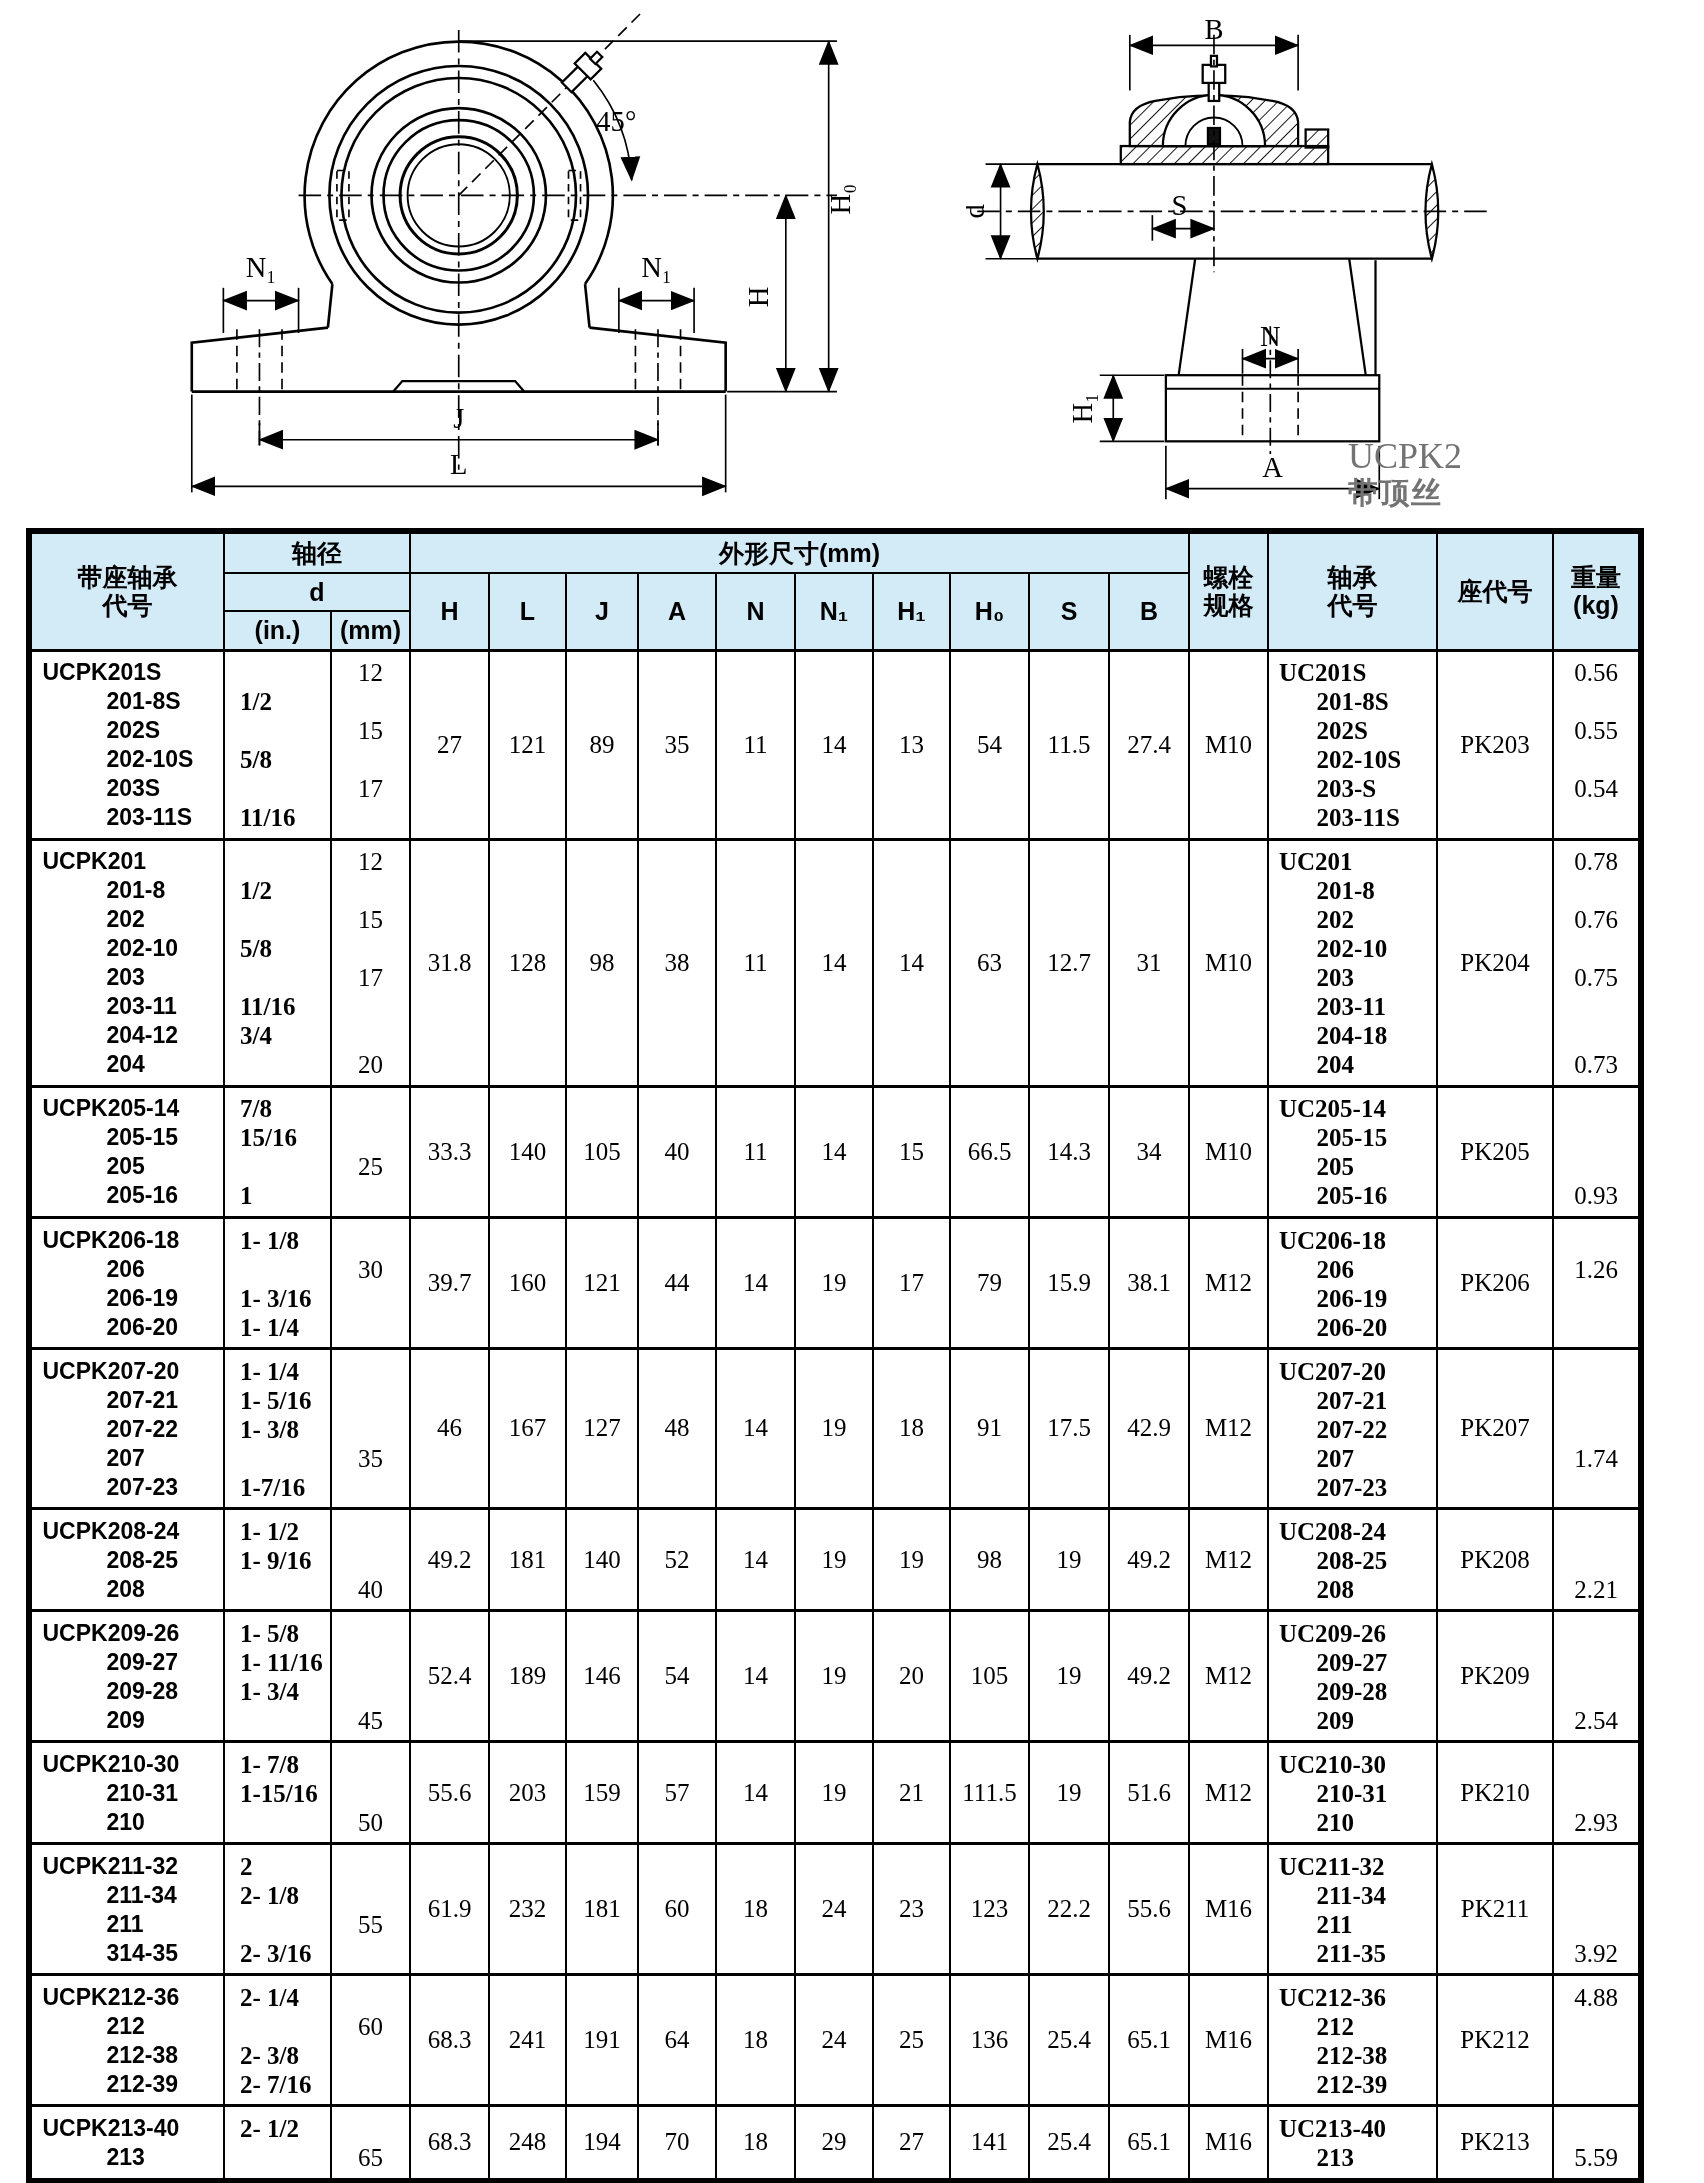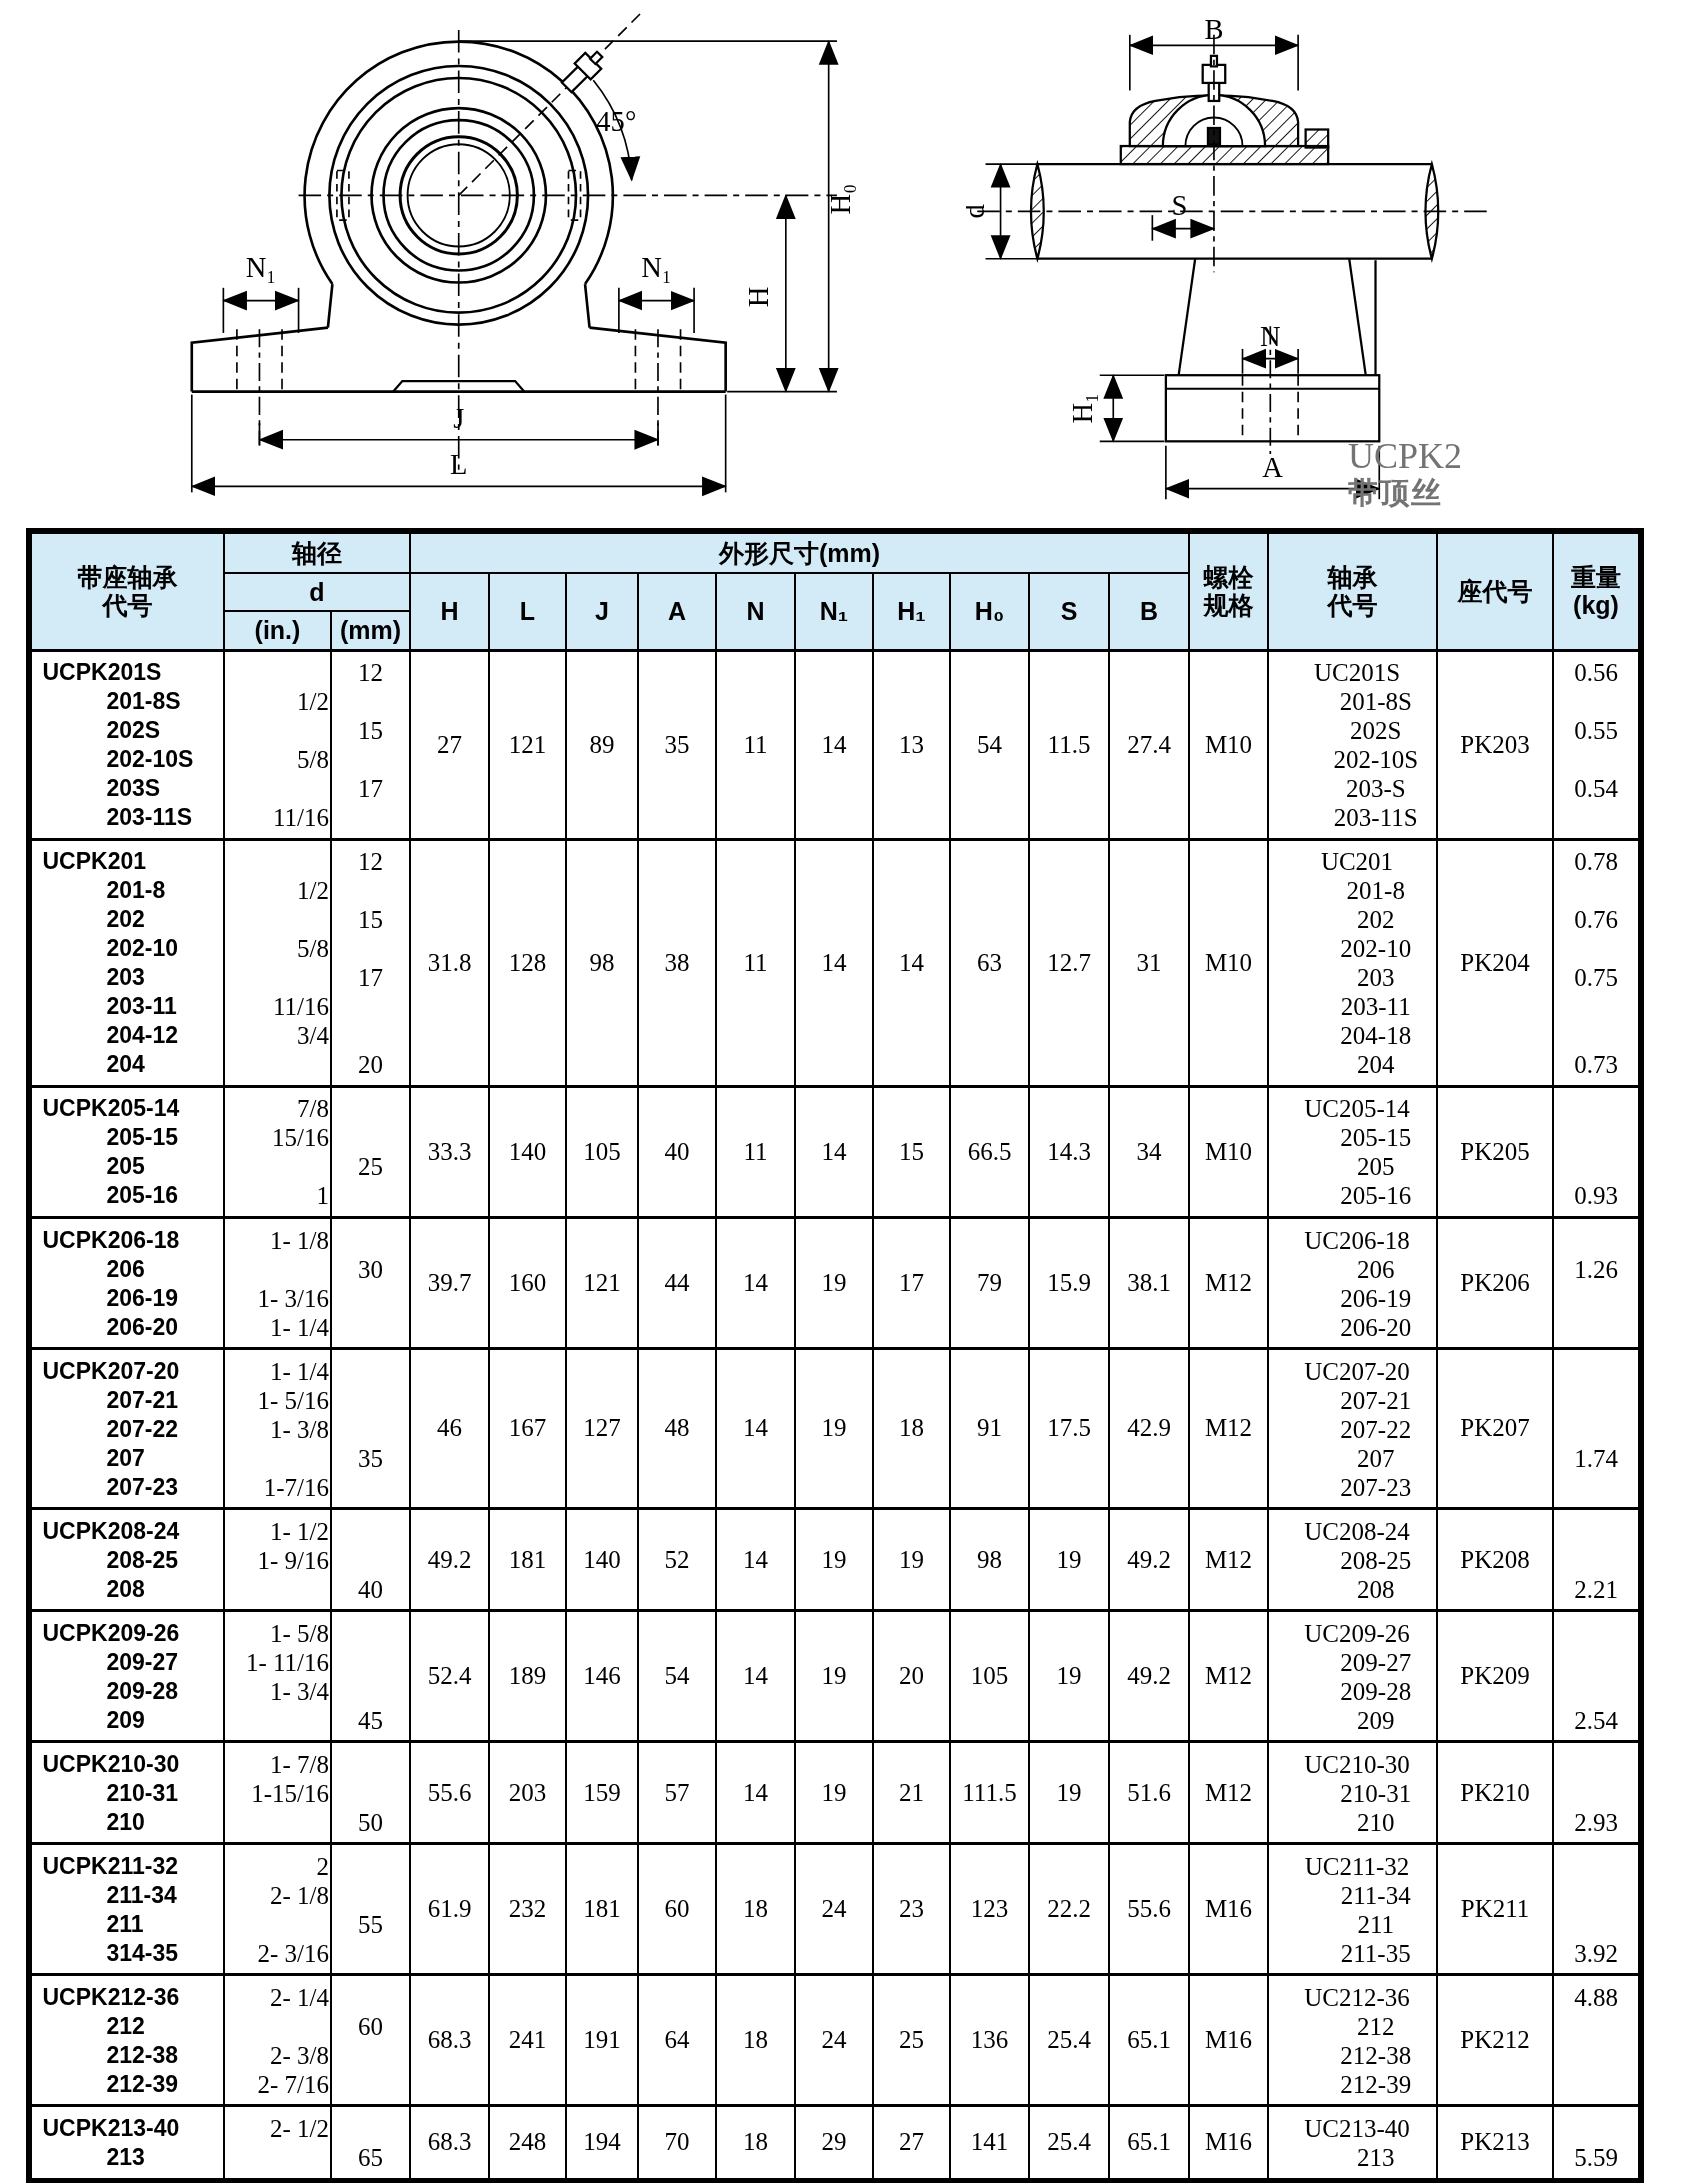--- a/index.html
+++ b/index.html
@@ -19,24 +19,24 @@
   thead th{background:#d3eaf7;font-size:25px;font-weight:bold;text-align:center;
            vertical-align:middle;white-space:pre-line;line-height:1.15;padding:1.5px 0;}
   thead tr.hr1 th{height:42px;}
   thead tr.hr2 th{height:38px;}
   thead tr.hr3 th{height:39px;}
   tbody td{font-family:"Liberation Serif","DejaVu Serif",serif;font-size:25px;
            border-top-width:3.8px;vertical-align:middle;}
   .pre{white-space:pre;line-height:29px;vertical-align:top;padding-top:6.8px;padding-bottom:5.3px;}
   .codes{font-family:"Liberation Sans","DejaVu Sans",sans-serif;font-weight:bold;
          font-size:23px;text-align:left;padding-left:10.5px;}
-  .inch{text-align:right;padding-left:15px;}
+  .inch{text-align:left;padding-left:15px;font-weight:bold;}
   .mmc{text-align:center;}
   .dim{text-align:center;}
-  .brg{text-align:center;padding-left:10px;}
+  .brg{text-align:left;padding-left:10px;font-weight:bold;}
   .wt{text-align:center;}
 </style>
 </head>
 <body>
 
 <div class="drawings">
 
   <svg id="frontView" width="782" height="498" viewBox="0 0 1040 662">
     <defs>
       <marker id="arwF" viewBox="0 0 10 10" refX="9.5" refY="5" markerWidth="15" markerHeight="15" orient="auto-start-reverse">

